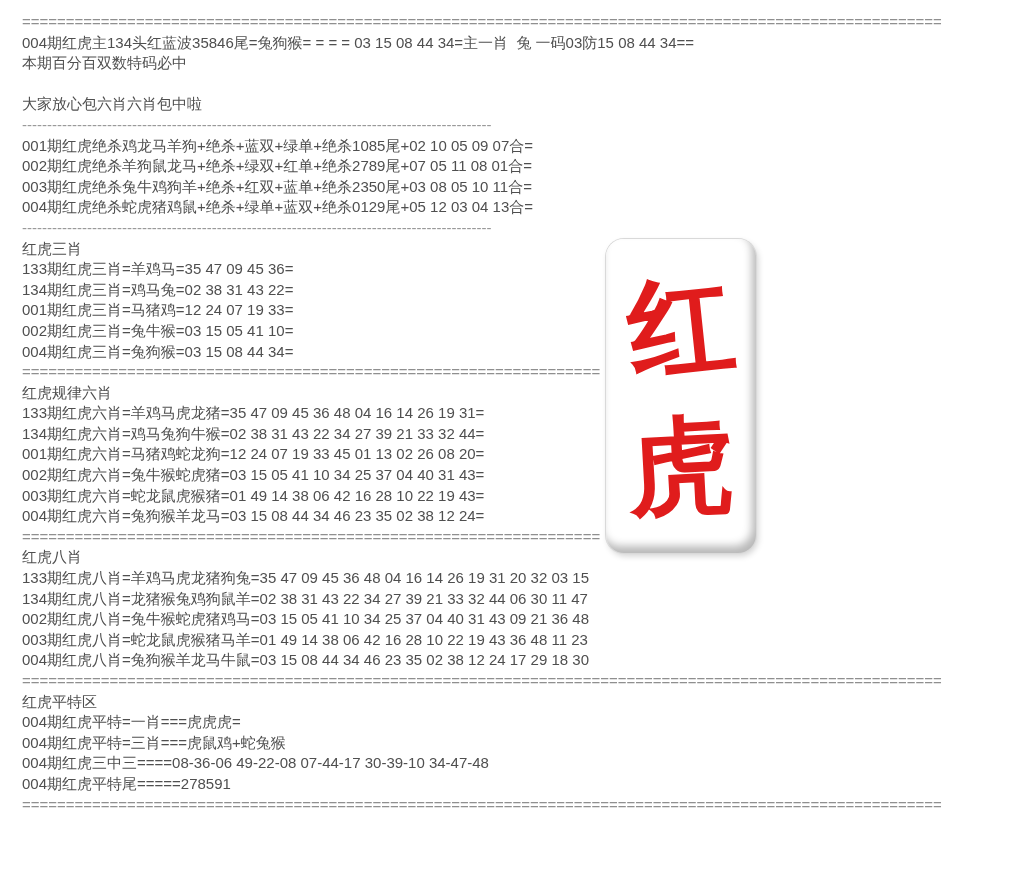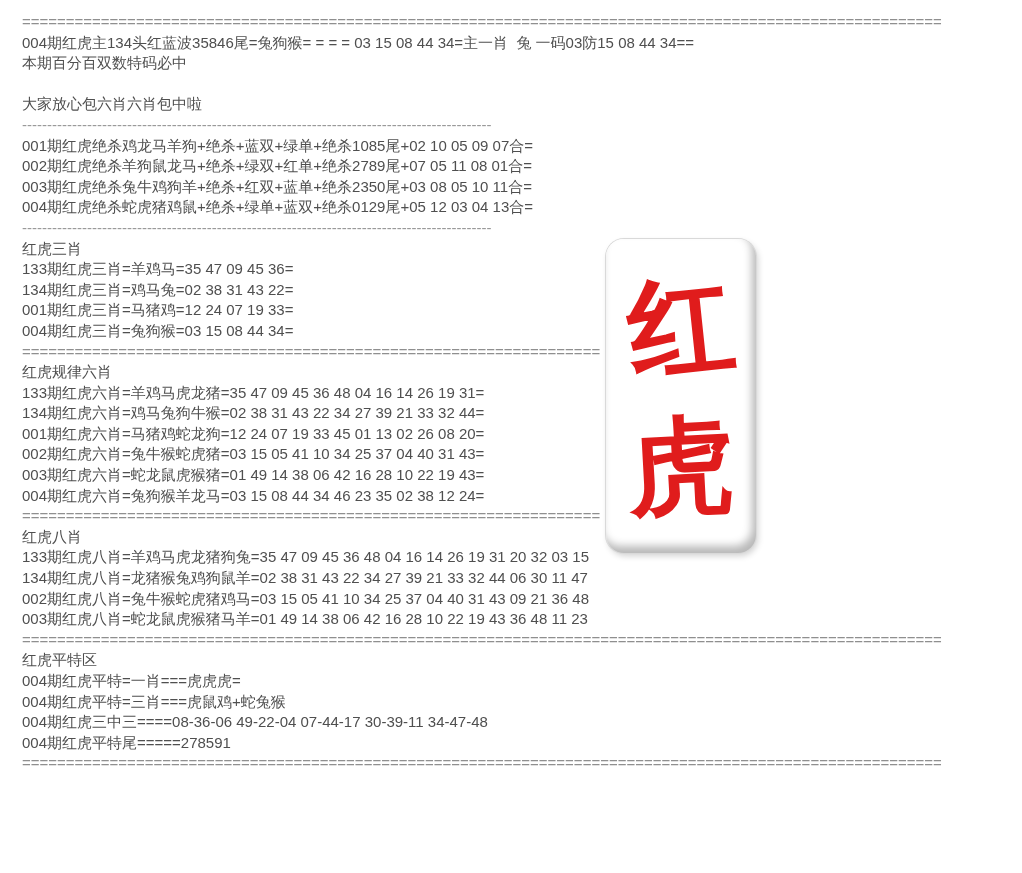--- a/index.html
+++ b/index.html
@@ -66,43 +66,45 @@
   <div class="line">001期红虎绝杀鸡龙马羊狗+绝杀+蓝双+绿单+绝杀1085尾+02 10 05 09 07合=</div>
   <div class="line">002期红虎绝杀羊狗鼠龙马+绝杀+绿双+红单+绝杀2789尾+07 05 11 08 01合=</div>
   <div class="line">003期红虎绝杀兔牛鸡狗羊+绝杀+红双+蓝单+绝杀2350尾+03 08 05 10 11合=</div>
   <div class="line">004期红虎绝杀蛇虎猪鸡鼠+绝杀+绿单+蓝双+绝杀0129尾+05 12 03 04 13合=</div>
   <div class="line dash">----------------------------------------------------------------------------------------------</div>
 
   <div class="line">红虎三肖</div>
   <div class="line">133期红虎三肖=羊鸡马=35 47 09 45 36=</div>
   <div class="line">134期红虎三肖=鸡马兔=02 38 31 43 22=</div>
   <div class="line">001期红虎三肖=马猪鸡=12 24 07 19 33=</div>
+  <div class="line">002期红虎三肖=兔牛猴=03 15 05 41 10=</div>
   <div class="line">004期红虎三肖=兔狗猴=03 15 08 44 34=</div>
   <div class="line sep">==================================================================</div>
 
   <div class="line">红虎规律六肖</div>
   <div class="line">133期红虎六肖=羊鸡马虎龙猪=35 47 09 45 36 48 04 16 14 26 19 31=</div>
   <div class="line">134期红虎六肖=鸡马兔狗牛猴=02 38 31 43 22 34 27 39 21 33 32 44=</div>
   <div class="line">001期红虎六肖=马猪鸡蛇龙狗=12 24 07 19 33 45 01 13 02 26 08 20=</div>
   <div class="line">002期红虎六肖=兔牛猴蛇虎猪=03 15 05 41 10 34 25 37 04 40 31 43=</div>
   <div class="line">003期红虎六肖=蛇龙鼠虎猴猪=01 49 14 38 06 42 16 28 10 22 19 43=</div>
   <div class="line">004期红虎六肖=兔狗猴羊龙马=03 15 08 44 34 46 23 35 02 38 12 24=</div>
   <div class="line sep">==================================================================</div>
 
   <div class="line">红虎八肖</div>
   <div class="line">133期红虎八肖=羊鸡马虎龙猪狗兔=35 47 09 45 36 48 04 16 14 26 19 31 20 32 03 15</div>
   <div class="line">134期红虎八肖=龙猪猴兔鸡狗鼠羊=02 38 31 43 22 34 27 39 21 33 32 44 06 30 11 47</div>
   <div class="line">002期红虎八肖=兔牛猴蛇虎猪鸡马=03 15 05 41 10 34 25 37 04 40 31 43 09 21 36 48</div>
   <div class="line">003期红虎八肖=蛇龙鼠虎猴猪马羊=01 49 14 38 06 42 16 28 10 22 19 43 36 48 11 23</div>
+  <div class="line">004期红虎八肖=兔狗猴羊龙马牛鼠=03 15 08 44 34 46 23 35 02 38 12 24 17 29 18 30</div>
   <div class="line sep">=========================================================================================================</div>
 
   <div class="line">红虎平特区</div>
   <div class="line">004期红虎平特=一肖===虎虎虎=</div>
   <div class="line">004期红虎平特=三肖===虎鼠鸡+蛇兔猴</div>
-  <div class="line">004期红虎三中三====08-36-06 49-22-04 07-44-17 30-39-11 34-47-48</div>
+  <div class="line">004期红虎三中三====08-36-06 49-22-08 07-44-17 30-39-10 34-47-48</div>
   <div class="line">004期红虎平特尾=====278591</div>
   <div class="line sep">=========================================================================================================</div>
 
   <div class="brand-card">
     <div class="brand-char" style="color: rgb(224, 28, 28);">红</div>
     <div class="brand-char second" style="color: rgb(224, 28, 28);">虎</div>
   </div>
 
 </div>
 

